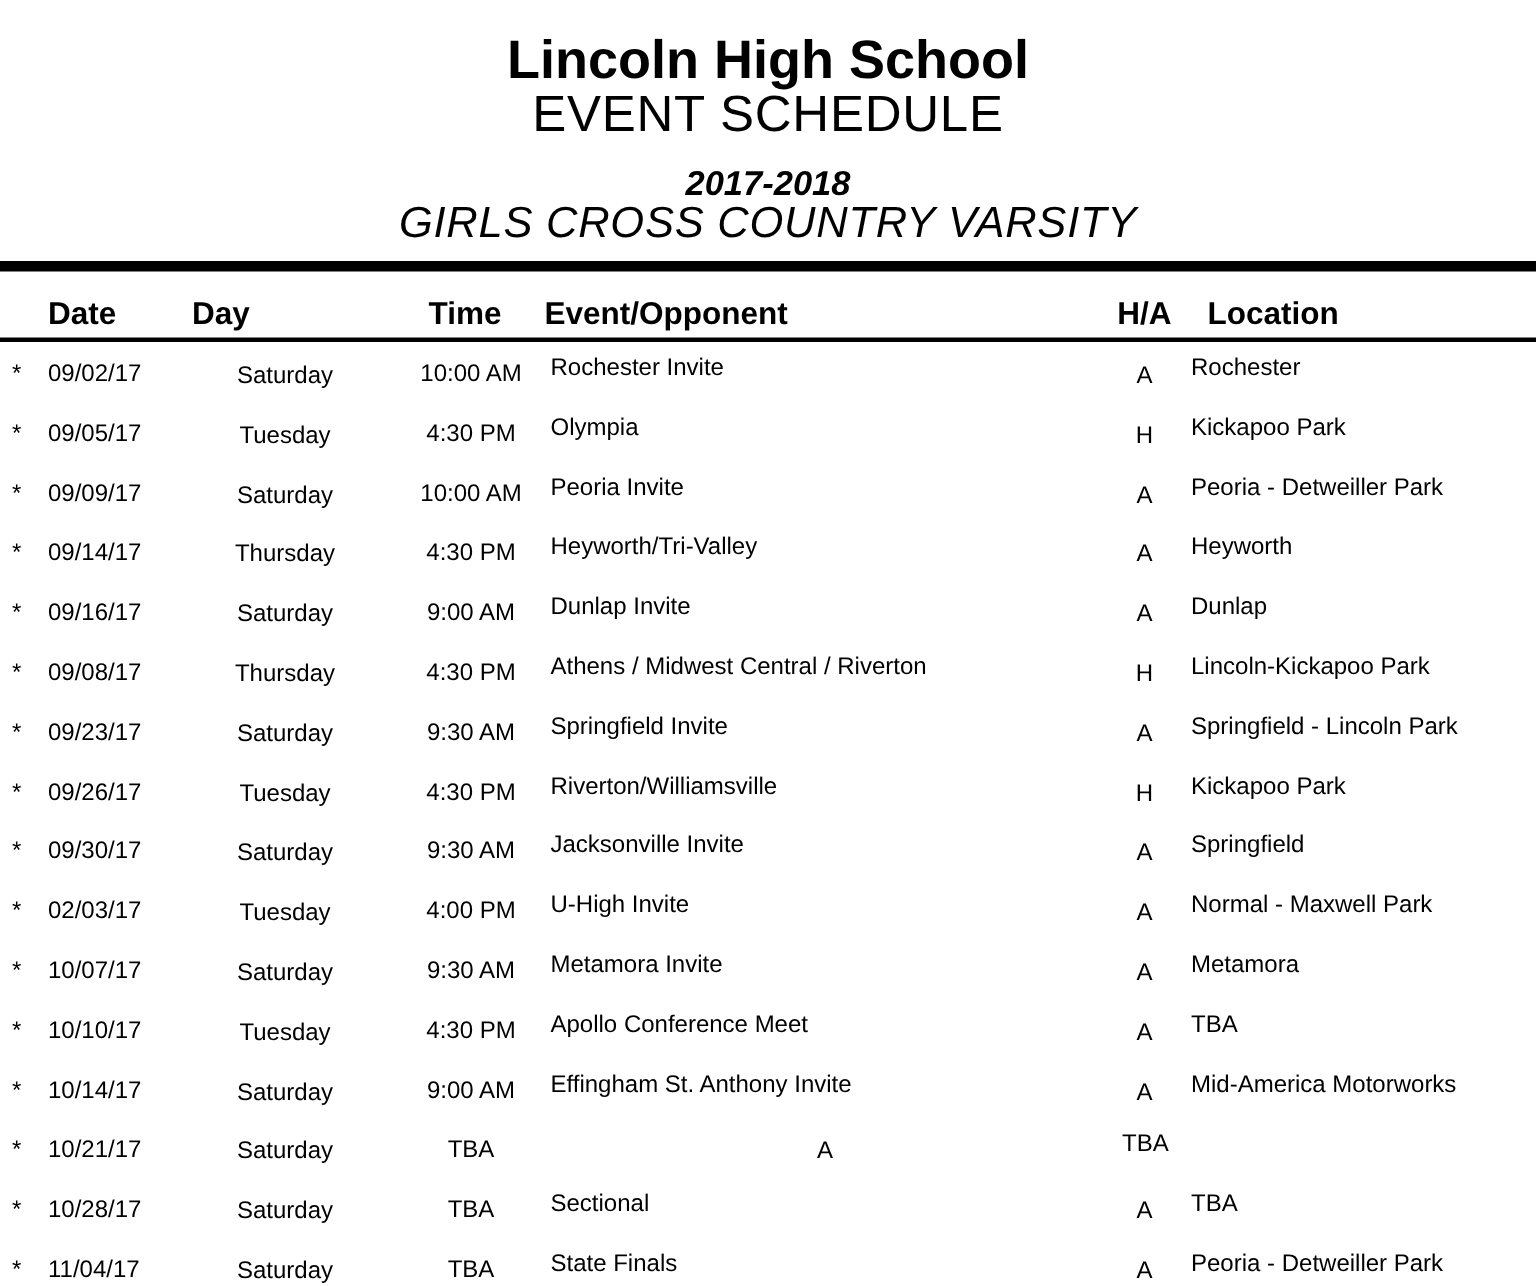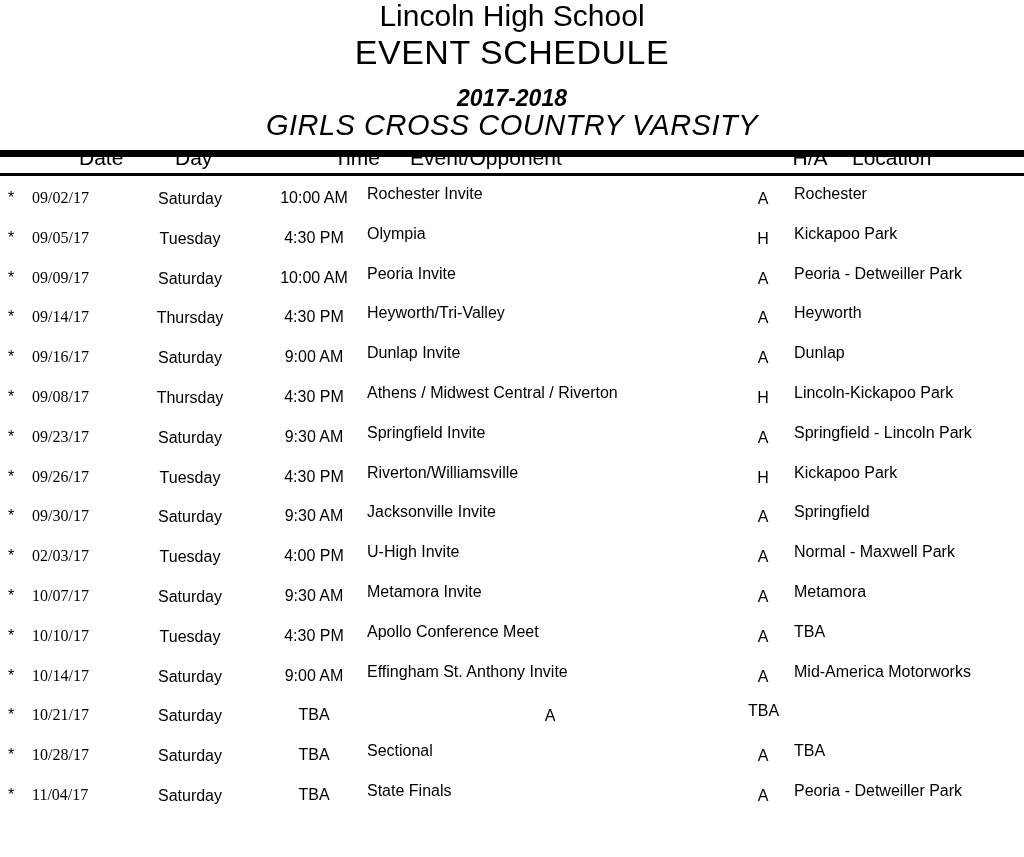--- a/index.html
+++ b/index.html
@@ -10,23 +10,23 @@
     background: #ffffff;
     color: #000000;
     font-family: "Liberation Sans", sans-serif;
     overflow: hidden;
   }
   .page { width: 1024px; height: 857px; }
 
   
   .doc-header { text-align: center; }
   .school-name {
-    margin-top: 0;
-    font-size: 30px;
-    font-weight: normal;
+    margin-top: 24px;
+    font-size: 36px;
+    font-weight: bold;
     line-height: 32px;
   }
   .doc-title {
     font-size: 34px;
     font-weight: normal;
     line-height: 40px;
     letter-spacing: 0.5px;
   }
   .season {
     margin-top: 14px;
@@ -48,43 +48,42 @@
   .rule-thin { height: 3px; }
 
   
   .grid {
     display: grid;
     grid-template-columns: 28px 92px 140px 100px 380px 46px 1fr;
   }
 
   
   .header-row {
-    height: 16px;
+    height: 44px;
     align-items: end;
-    font-weight: normal;
+    font-weight: bold;
     font-size: 21px;
     padding-bottom: 3px;
-    padding-left: 47px;
   }
   .h-date { padding-left: 4px; }
   .h-day { padding-left: 8px; }
   .h-time { text-align: center; }
   .h-event { padding-left: 3px; }
   .h-ha { text-align: center; }
   .h-location { padding-left: 19px; }
 
   
   .row {
     height: 39.8125px;
     align-items: center;
     font-size: 16px;
   }
   .cell { white-space: nowrap; overflow: hidden; }
   .c-star { padding-left: 8px; transform: translateY(2px); }
-  .c-date { padding-left: 4px; transform: translateY(2px); font-family: Liberation Serif, serif; }
+  .c-date { padding-left: 4px; transform: translateY(2px); }
   .c-day { text-align: center; transform: translateY(3px); }
   .c-time { text-align: center; padding-left: 8px; transform: translateY(2px); }
   .c-event { padding-left: 7px; transform: translateY(-2px); }
   .c-ha { text-align: center; transform: translateY(3px); }
   .c-location { padding-left: 8px; transform: translateY(-2px); }
 </style>
 </head>
 <body>
 
 <div class="page">

